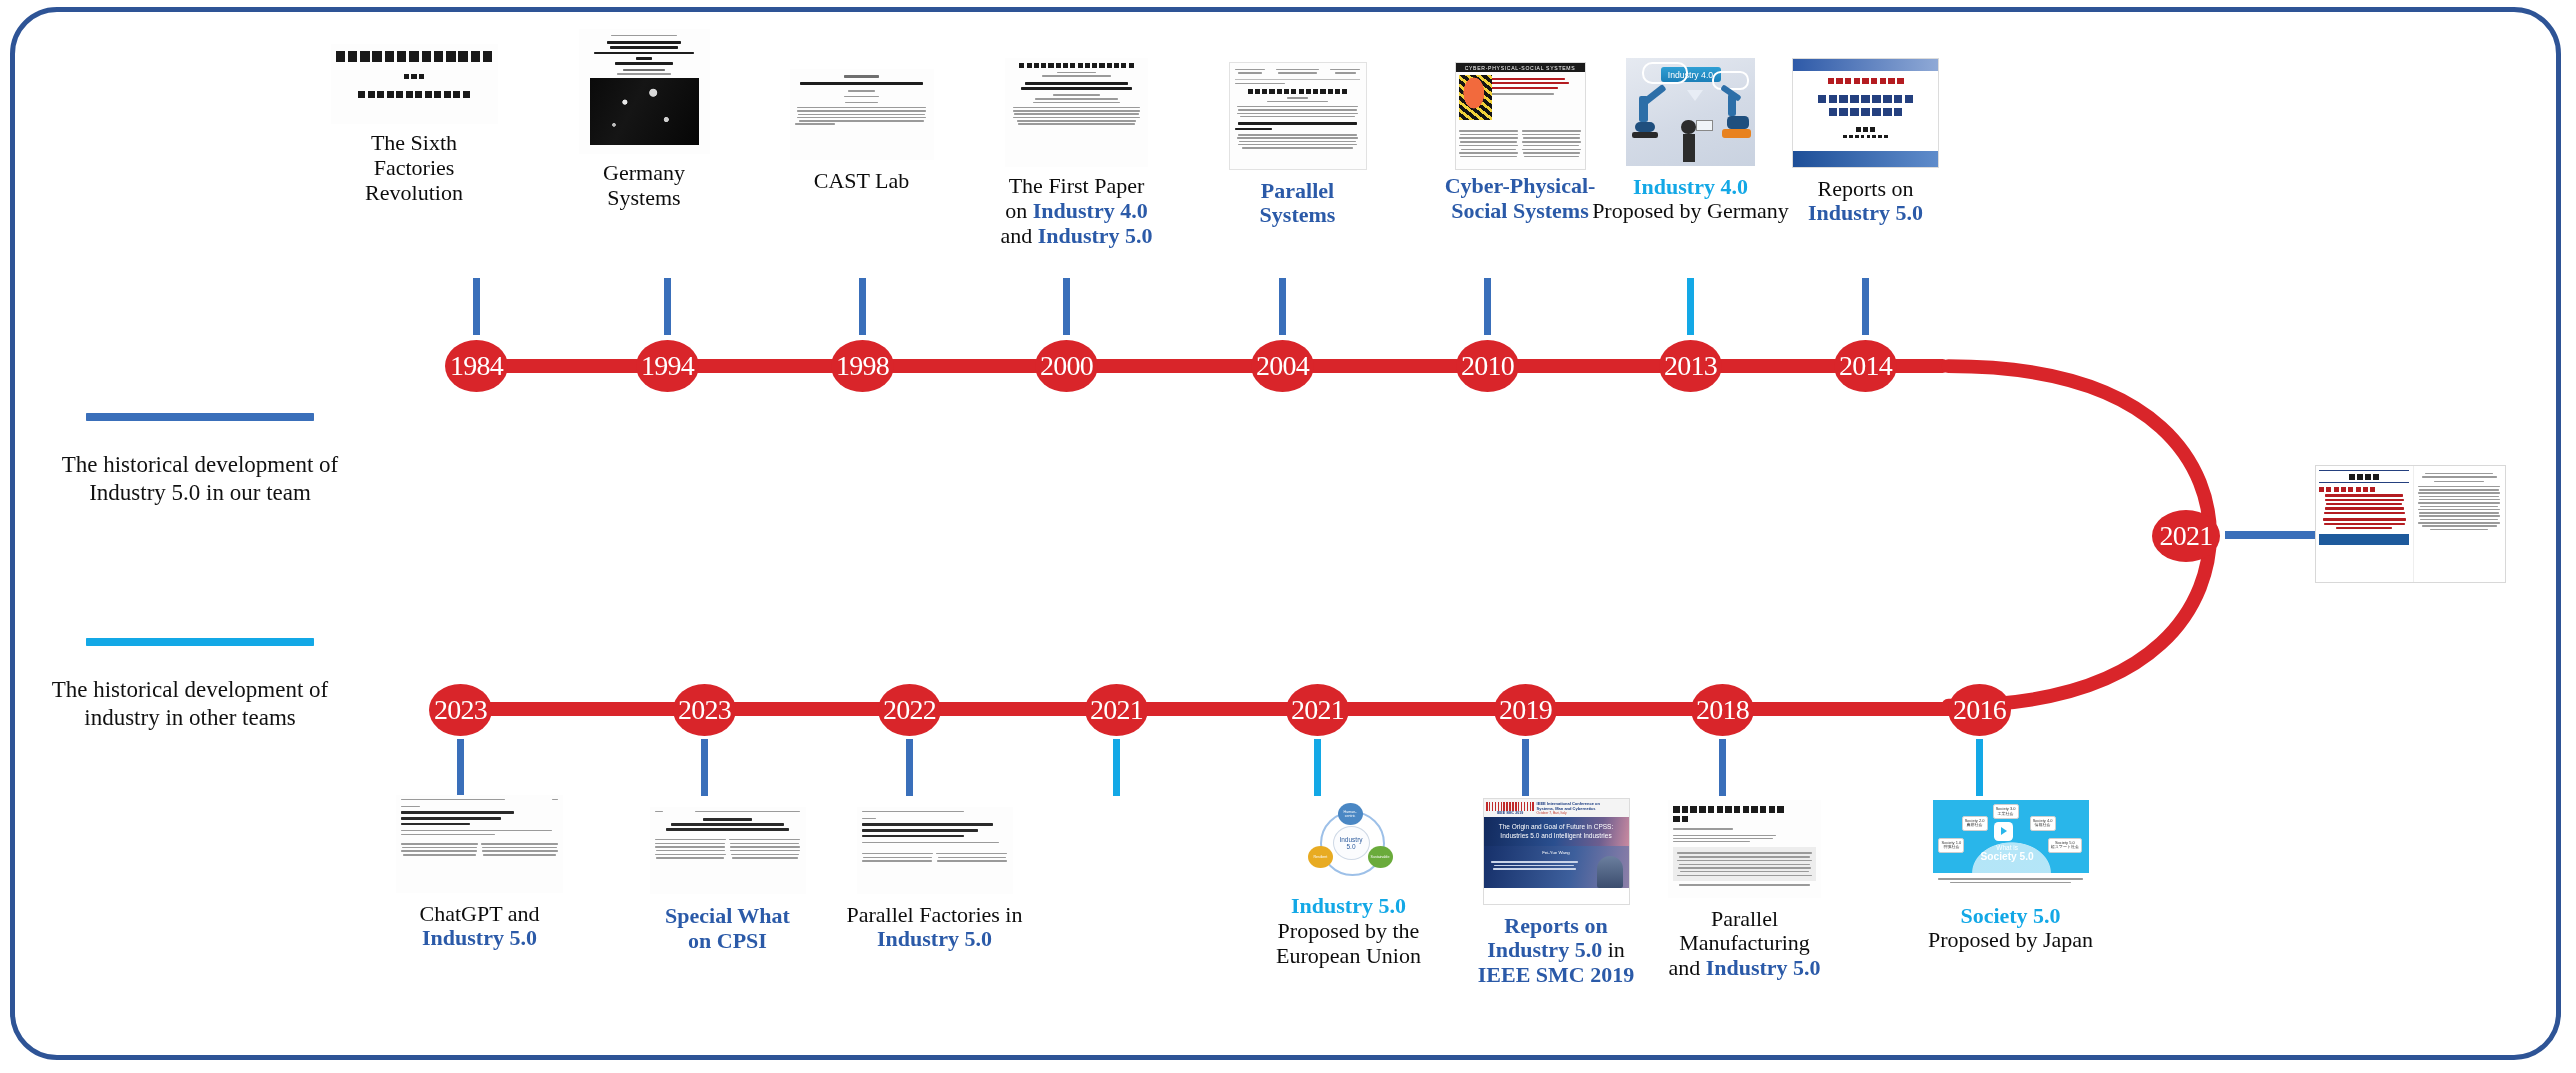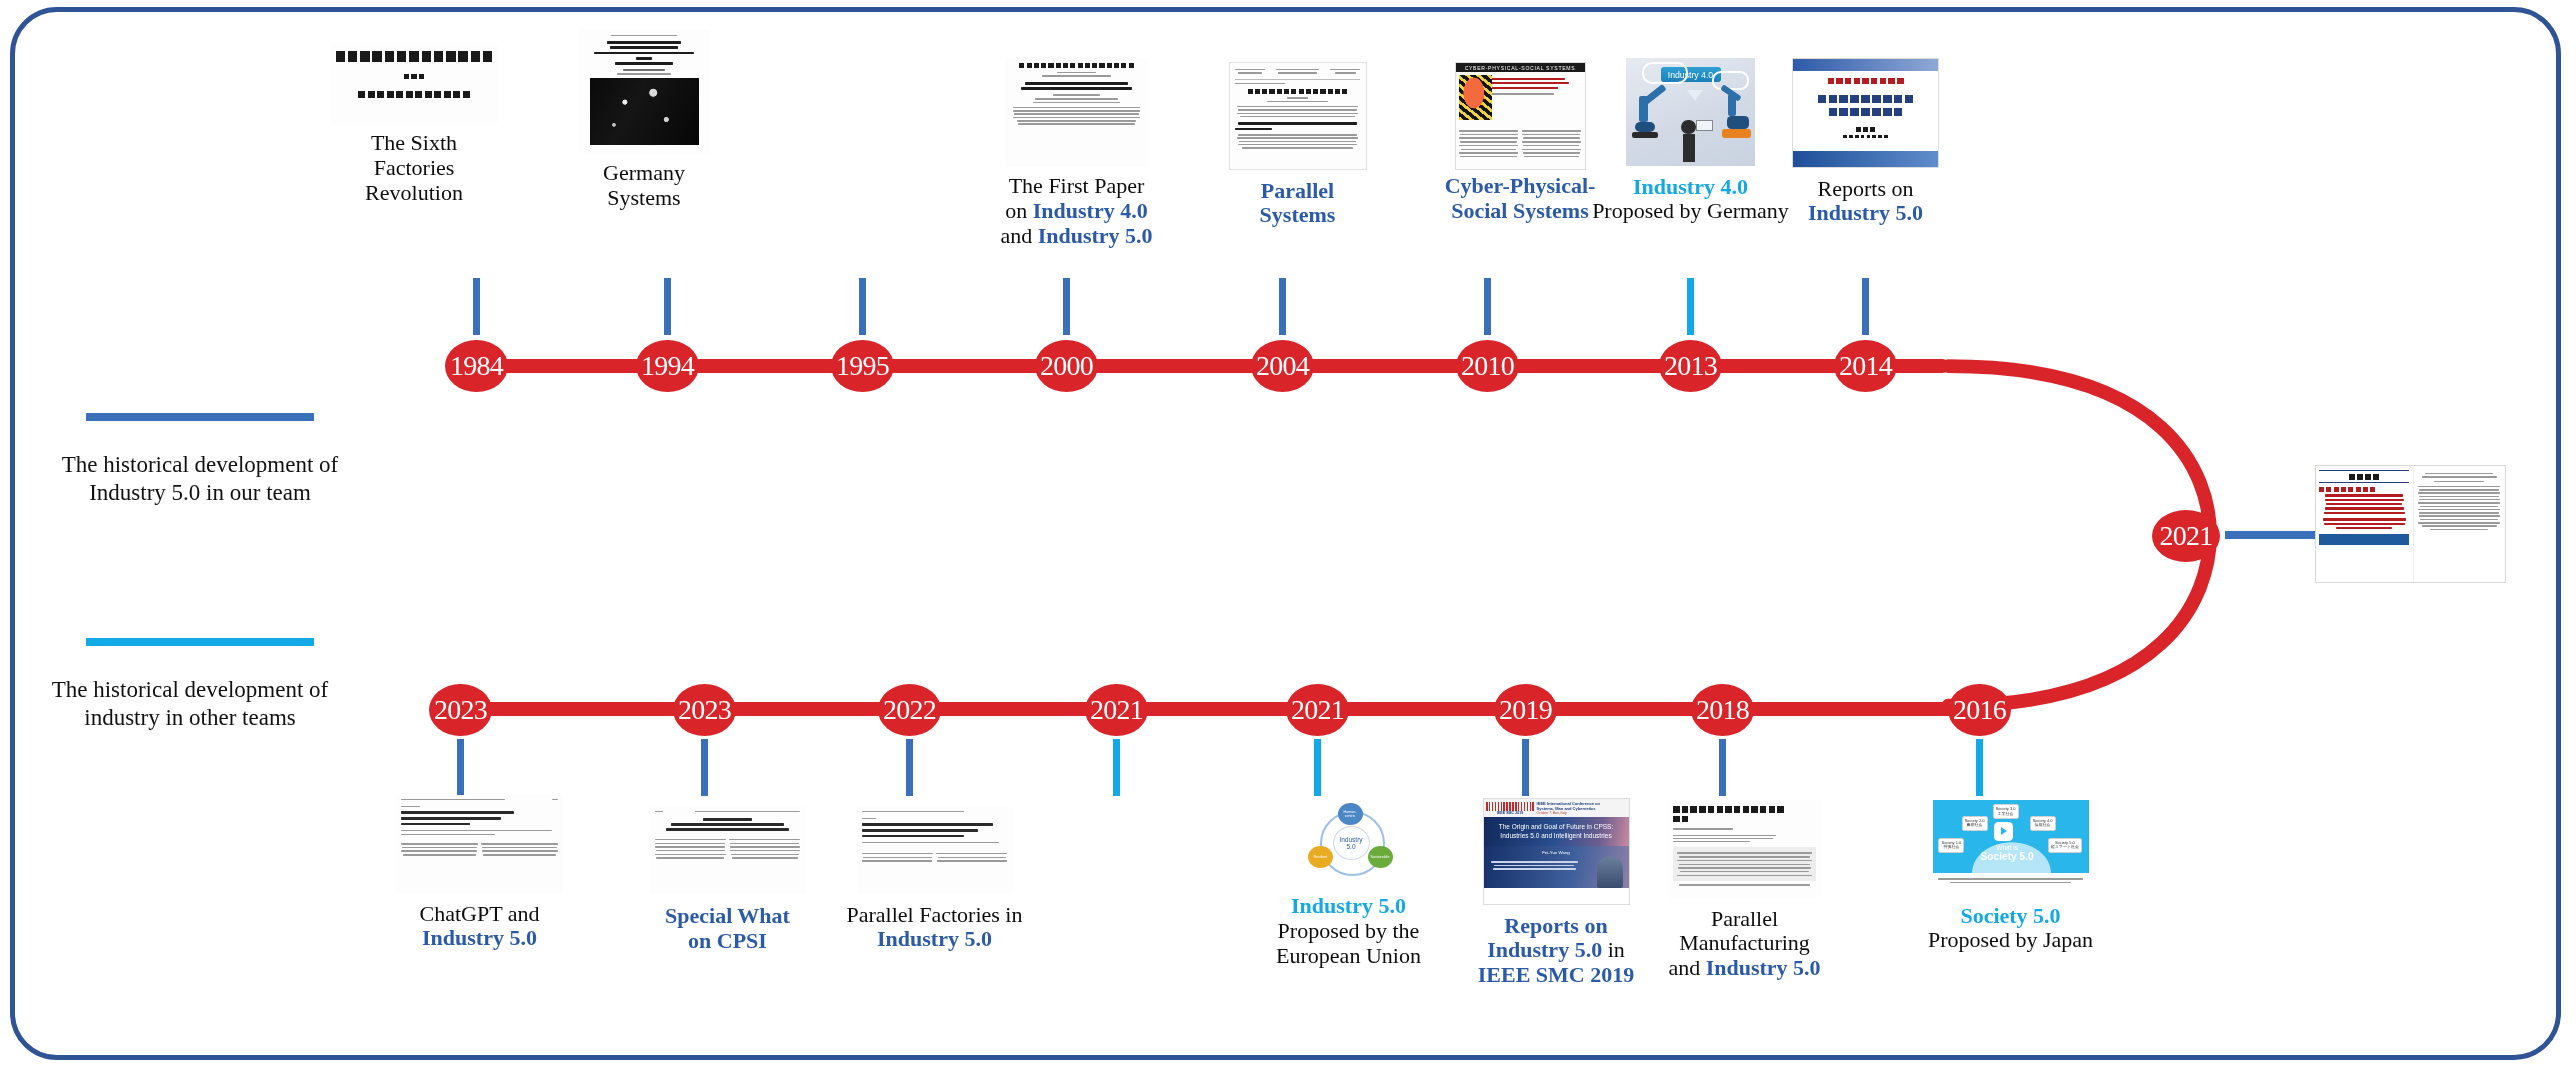--- a/index.html
+++ b/index.html
@@ -281,20 +281,40 @@
       <div class="ln thin" style="width:44%;"></div>
       <div id="sat"></div>
     </div>
     <div class="caption" style="margin-top:7.3px;">
       <div>Germany</div>
       <div>Systems</div>
     </div>
   </div>
   <div class="stem blue" style="left:667px; top:278px; height:57px;"></div>
 
+  <div class="item" style="left:756px; top:69px; width:211px;">
+    <div class="thumb doc" id="thumb-1999">
+      <div class="ln" style="width:26%; margin-top:2.9px;"></div>
+      <div class="ln dark" style="width:92%; margin-top:4.4px;"></div>
+      <div class="ln thin" style="width:20%; margin-top:5.1px;"></div>
+      <div class="ln thin" style="width:26%; margin-top:4.4px;"></div>
+      <div class="ln thin" style="width:24%; margin-top:4.4px;"></div>
+      <div class="para">
+        <div class="ln thin" style="width:97%;"></div>
+        <div class="ln thin" style="width:96%;"></div>
+        <div class="ln thin" style="width:95%;"></div>
+        <div class="ln thin" style="width:96%;"></div>
+        <div class="ln thin" style="width:94%;"></div>
+        <div class="ln thin" style="width:30%; margin-left:0;"></div>
+      </div>
+    </div>
+    <div class="caption" style="margin-top:8.7px;">
+      <div>CAST Lab</div>
+    </div>
+  </div>
   <div class="stem blue" style="left:862px; top:278px; height:57px;"></div>
 
   <div class="item" style="left:960px; top:58px; width:233px;">
     <div class="thumb doc" id="thumb-2000">
       <div class="cn sm" style="margin-top:1.5px;">
           <i></i>
           <i></i>
           <i></i>
           <i></i>
           <i></i>
@@ -524,21 +544,21 @@
 
   <div class="rail" id="rail-top"></div>
   <div class="rail" id="rail-bottom"></div>
 
   <svg id="curve" viewBox="0 0 1000 540">
     <path d="M 160 33 C 460 33 520 180 520 265 C 520 350 460 500 160 500" fill="none" stroke="#d9252a" stroke-width="19" stroke-linecap="round"></path>
   </svg>
 
   <div class="year-node" style="left:476px; top:366px;">1984</div>
   <div class="year-node" style="left:667px; top:366px;">1994</div>
-  <div class="year-node" style="left:862px; top:366px;">1995</div>
+  <div class="year-node" style="left:862px; top:366px;">1998</div>
   <div class="year-node" style="left:1066px; top:366px;">2000</div>
   <div class="year-node" style="left:1282px; top:366px;">2004</div>
   <div class="year-node" style="left:1487px; top:366px;">2010</div>
   <div class="year-node" style="left:1690px; top:366px;">2013</div>
   <div class="year-node" style="left:1865px; top:366px;">2014</div>
 
   <div class="year-node wide" style="left:2183px; top:536px;">2021</div>
   <div id="link-2015"></div>
 
   <div class="item" style="left:2290px; top:465px; width:240px;">

